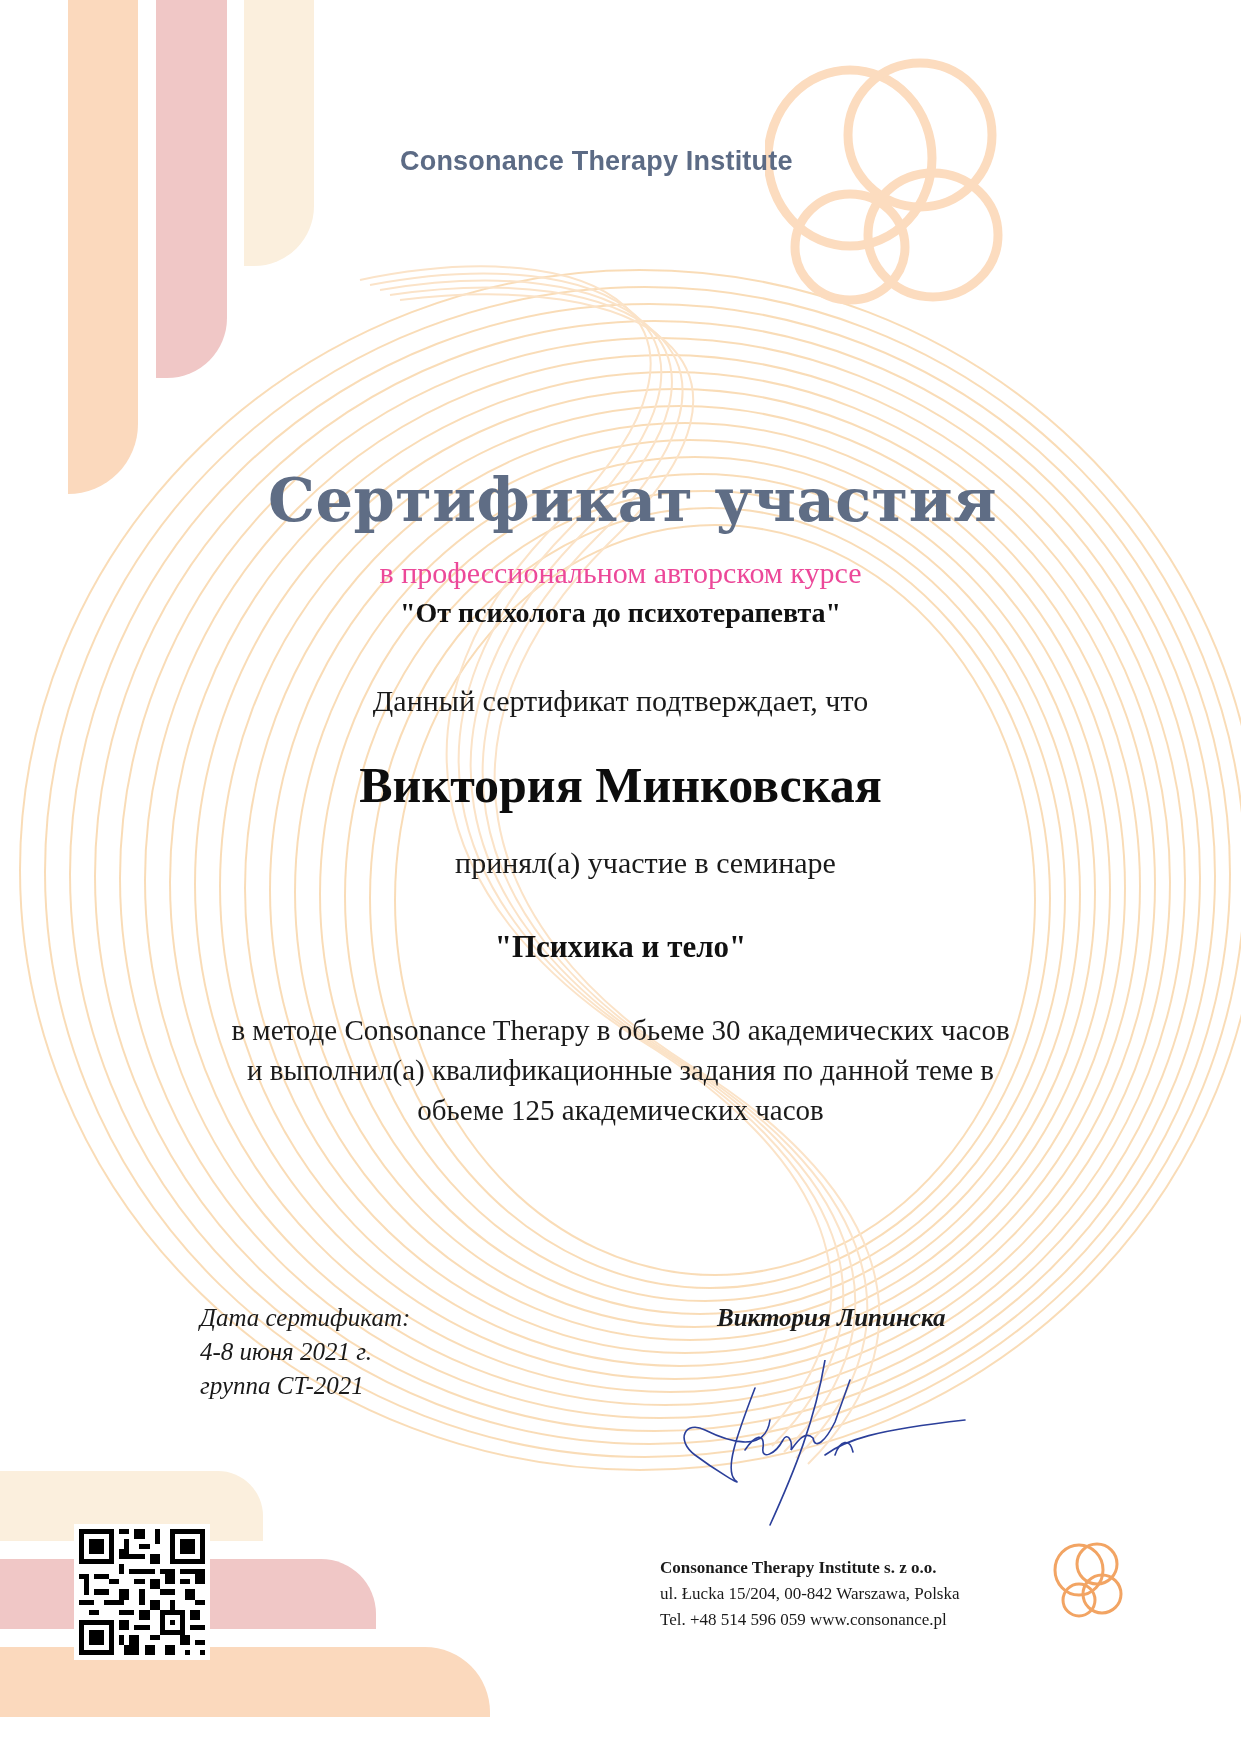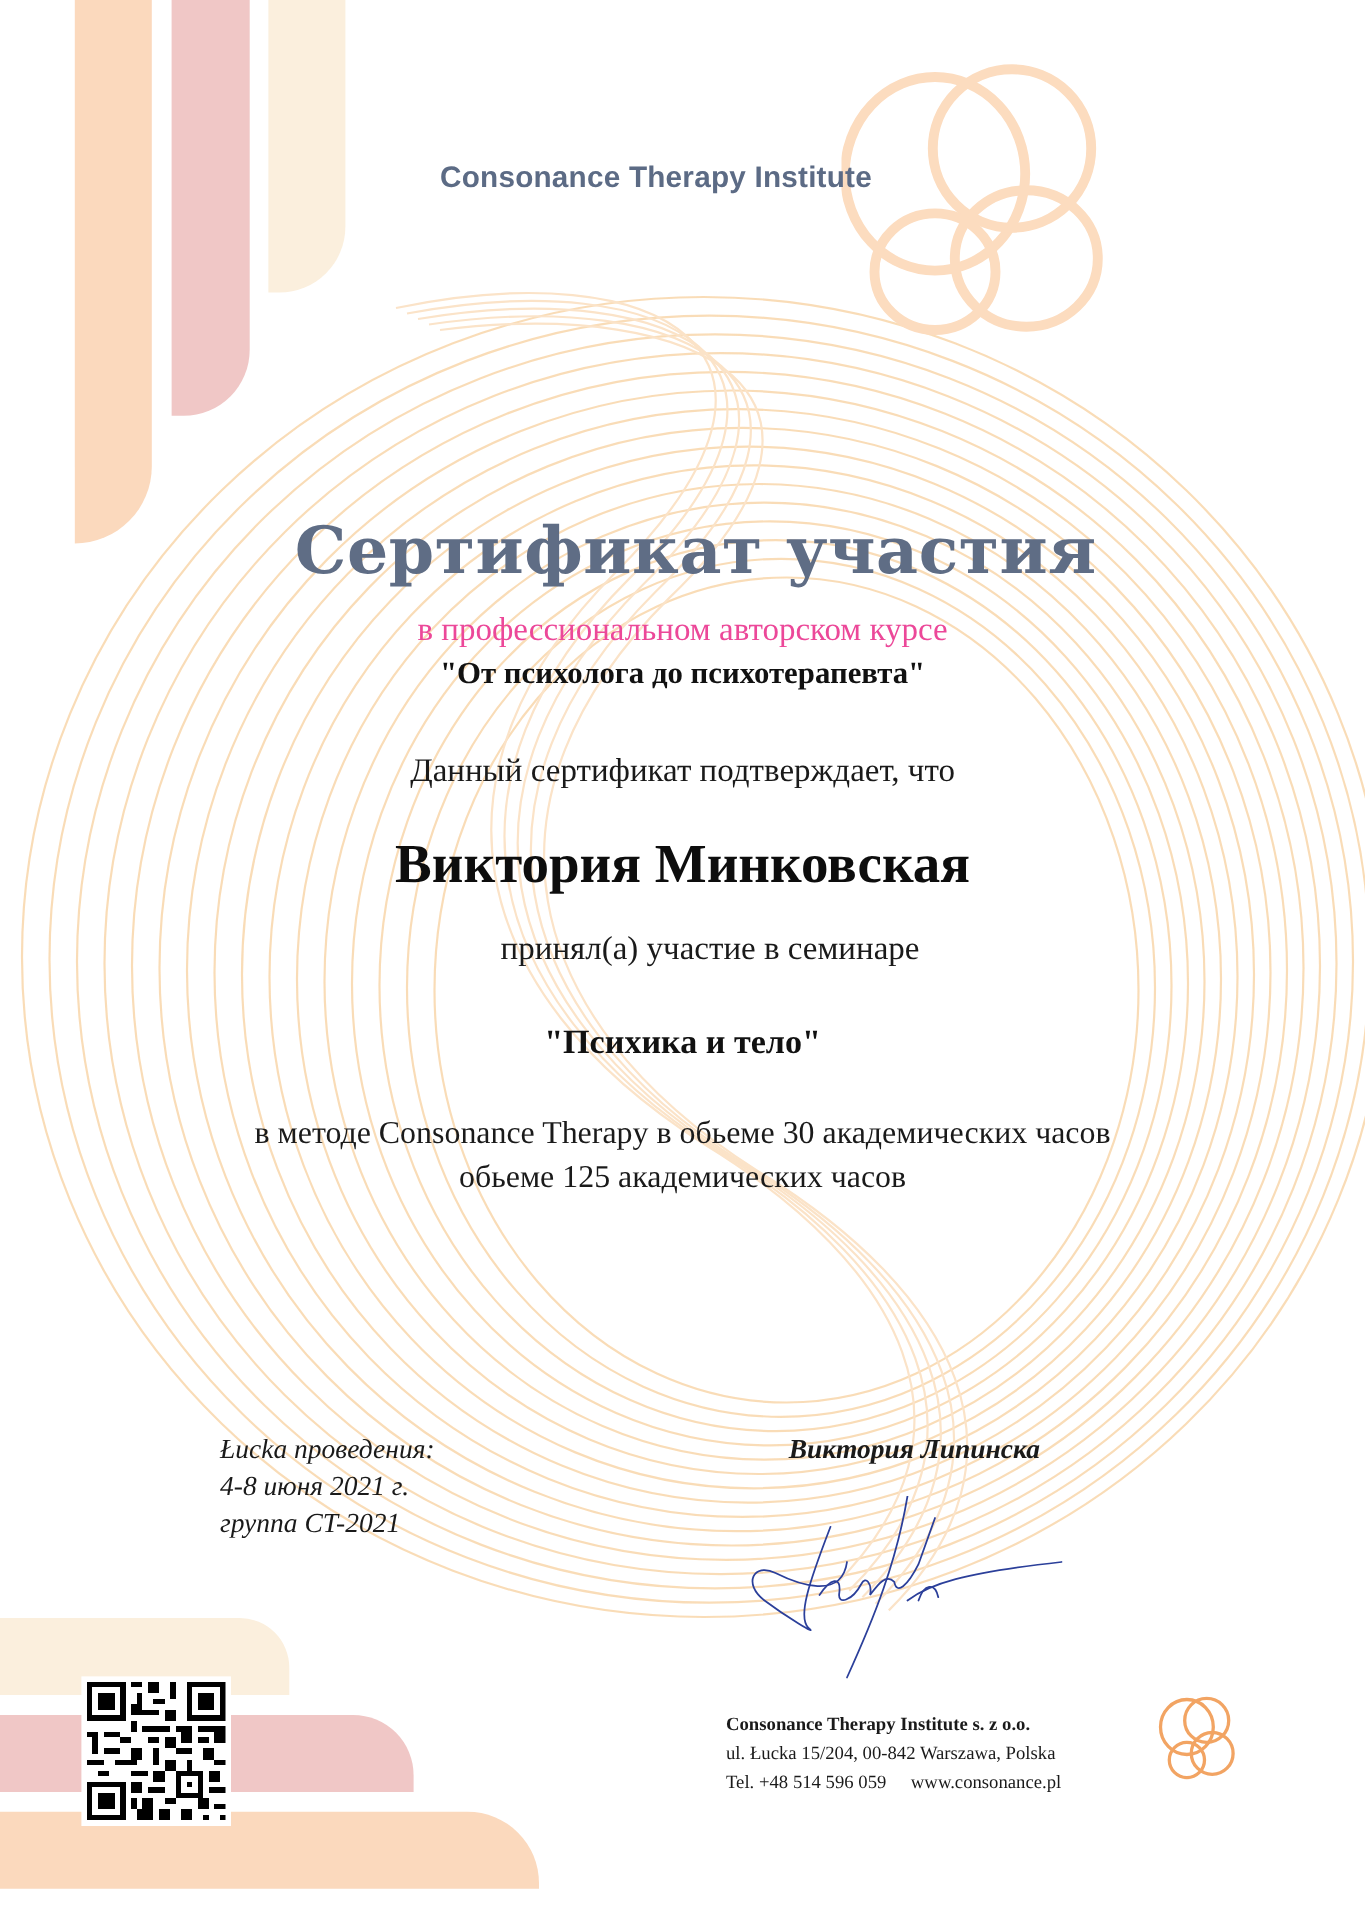--- a/index.html
+++ b/index.html
@@ -60,21 +60,21 @@
       font-family: "Liberation Serif", serif; font-size: 25px; line-height: 34px; color: #1a1a1a;
     }
     .signer-name { font-weight: bold; font-style: italic; }
     .signer-role { font-style: italic; }
 
     .footer {
       position: absolute; left: 660px; top: 1555px;
       font-family: "Liberation Serif", serif; font-size: 17px; line-height: 26px; color: #1a1a1a;
     }
     .footer-company { font-weight: bold; }
-    .footer-contact span + span { margin-left: 18px; }
+    .footer-contact span + span { }
   </style>
 </head>
 <body>
 
 <svg class="layer" width="1241" height="1754" viewBox="0 0 1241 1754">
   <g fill="none" stroke="#f9d9b0" stroke-width="2" opacity="0.9">
 
     <ellipse cx="640" cy="870" rx="620" ry="600"></ellipse>
     <ellipse cx="645" cy="872" rx="600" ry="585"></ellipse>
     <ellipse cx="650" cy="874" rx="580" ry="570"></ellipse>
@@ -119,25 +119,26 @@
 
 <div class="center cert-title">Сертификат участия</div>
 <div class="center course-intro">в профессиональном авторском курсе</div>
 <div class="center course-name">"От психолога до психотерапевта"</div>
 <div class="center confirm">Данный сертификат подтверждает, что</div>
 <div class="center person-name">Виктория Минковская</div>
 <div class="center participated">принял(а) участие в семинаре</div>
 <div class="center seminar">"Психика и тело"</div>
 <div class="center details">
   <div>в методе  Consonance Therapy в обьеме 30 академических часов</div>
+  <div>и выполнил(а) квалификационные задания по данной теме в</div>
   <div>обьеме 125 академических  часов</div>
 </div>
 
 <div class="date-block">
-  <div>Łucka проведения:</div>
+  <div>Дата сертификат:</div>
   <div>4-8 июня 2021 г.</div>
   <div>группа CT-2021</div>
 </div>
 
 <div class="signer-block">
   <div class="signer-name">Виктория Липинска</div>
 </div>
 
 <svg class="abs" style="left:675px; top:1360px;" width="300" height="170" viewBox="0 0 300 170">
   <g fill="none" stroke="#2b3f9a" stroke-width="1.6" stroke-linecap="round">

